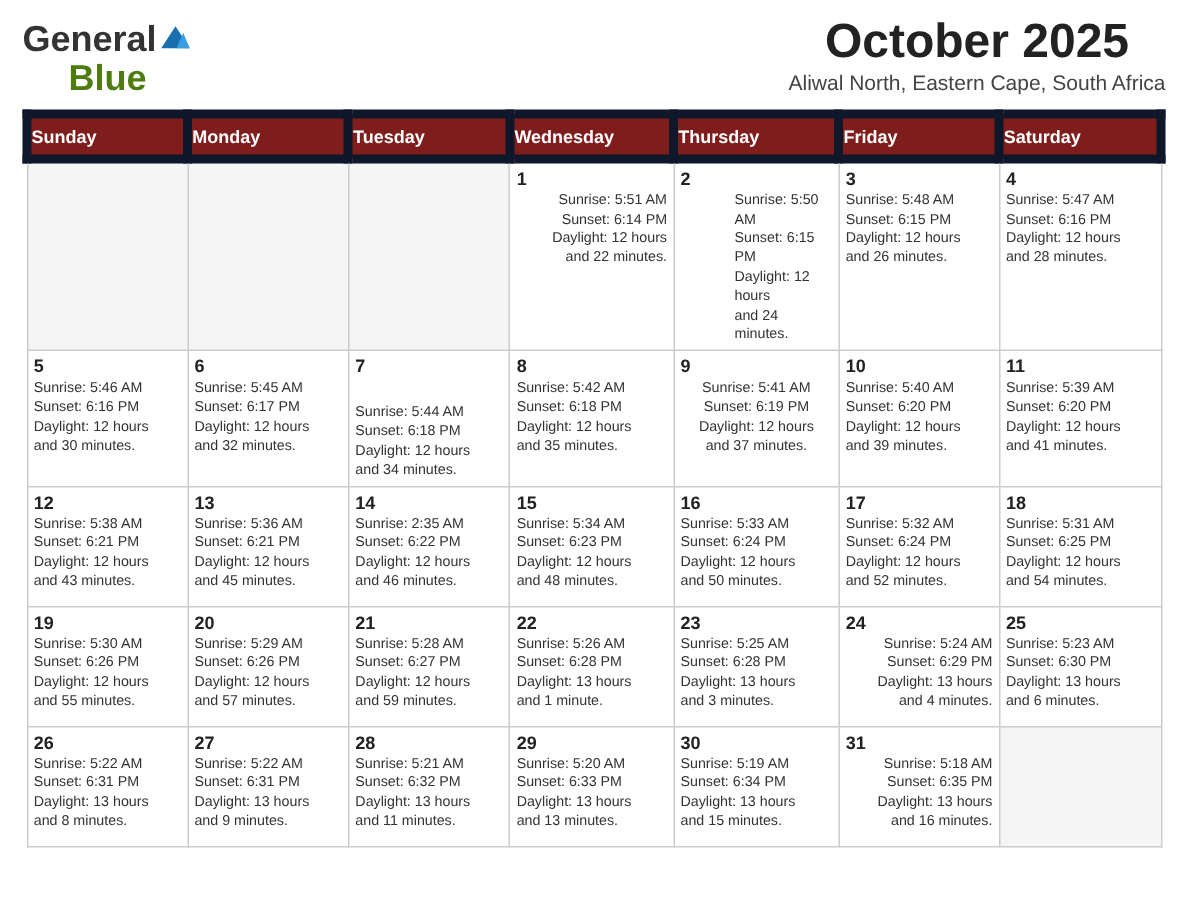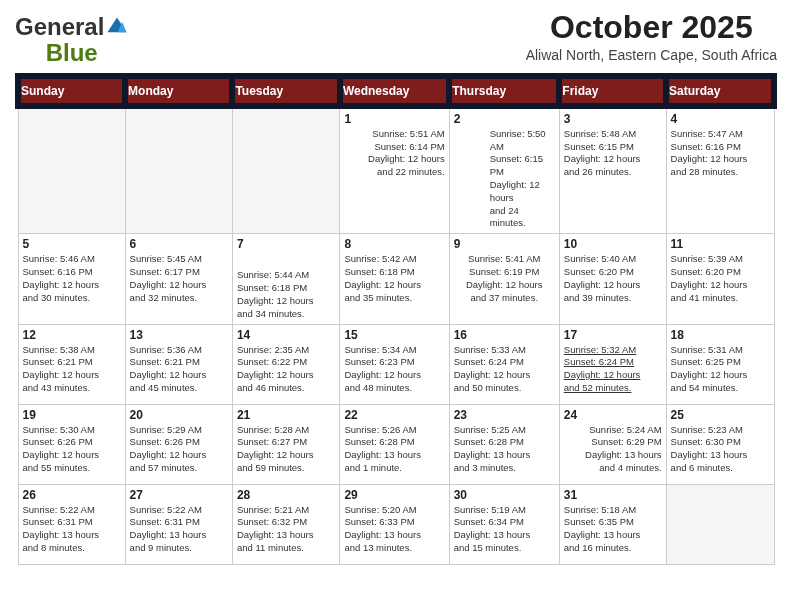--- a/index.html
+++ b/index.html
@@ -250,21 +250,21 @@
           </td>
           <td>
             <div class="day-number">16</div>
             <div class="day-detail" style="white-space: pre-line;">Sunrise: 5:33 AM
 Sunset: 6:24 PM
 Daylight: 12 hours
 and 50 minutes.</div>
           </td>
           <td>
             <div class="day-number">17</div>
-            <div class="day-detail" style="white-space: pre-line; text-decoration: underline;">Sunrise: 5:32 AM
+            <div class="day-detail" style="white-space: pre-line;">Sunrise: 5:32 AM
 Sunset: 6:24 PM
 Daylight: 12 hours
 and 52 minutes.</div>
           </td>
           <td>
             <div class="day-number">18</div>
             <div class="day-detail" style="white-space: pre-line;">Sunrise: 5:31 AM
 Sunset: 6:25 PM
 Daylight: 12 hours
 and 54 minutes.</div>
@@ -352,21 +352,21 @@
           </td>
           <td>
             <div class="day-number">30</div>
             <div class="day-detail" style="white-space: pre-line;">Sunrise: 5:19 AM
 Sunset: 6:34 PM
 Daylight: 13 hours
 and 15 minutes.</div>
           </td>
           <td>
             <div class="day-number">31</div>
-            <div class="day-detail" style="white-space: pre-line;">Sunrise: 5:18 AM
+            <div class="day-detail" style="white-space: pre-line; text-align: right;">Sunrise: 5:18 AM
 Sunset: 6:35 PM
 Daylight: 13 hours
 and 16 minutes.</div>
           </td>
           <td class="empty"></td>
         </tr>
       </tbody>
   </table>
 </div>
 

